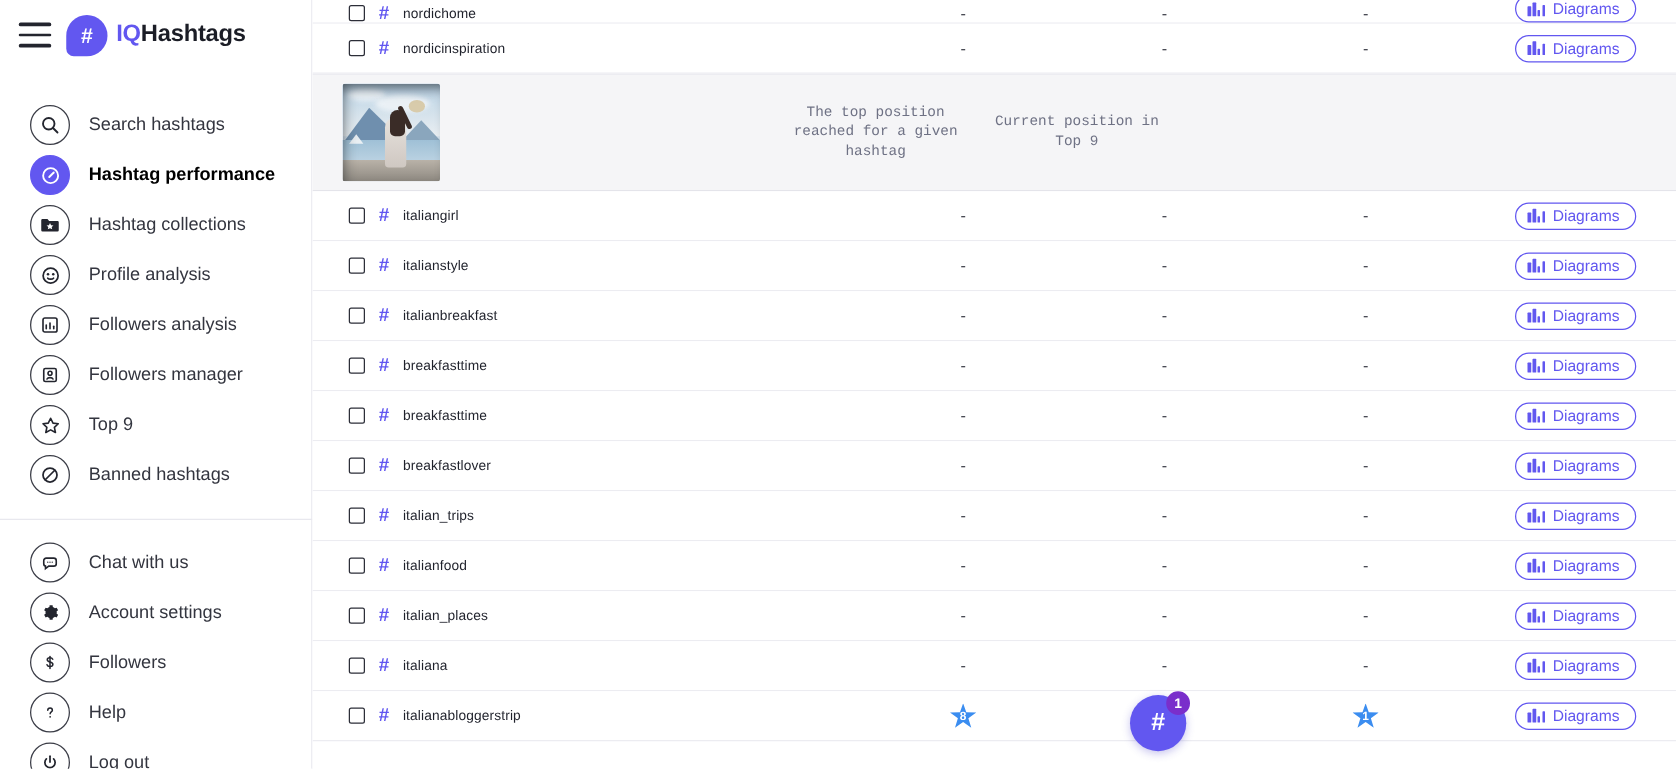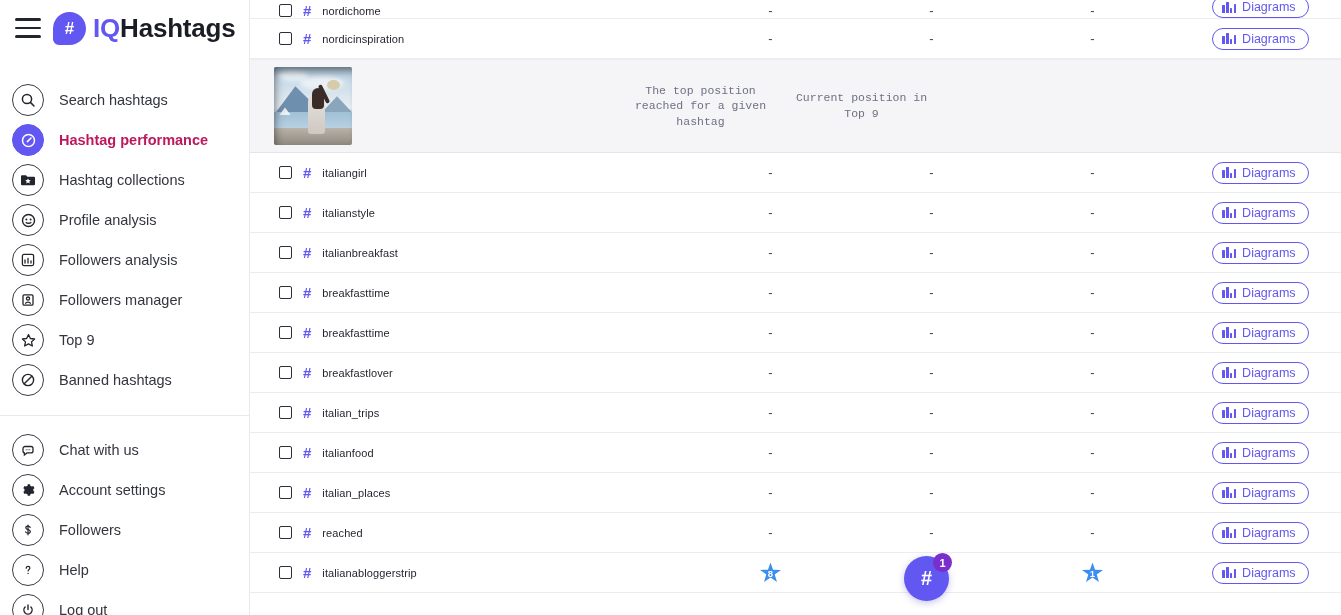--- a/index.html
+++ b/index.html
@@ -34,44 +34,44 @@
   .hamburger span { display: block; height: 2.6px; background: #23252e; border-radius: 2px; }
   .logo-wrap { display: flex; align-items: center; gap: 7px; }
   .logo-mark {
     position: relative;
     width: 33px; height: 33px;
     background: #6257f0;
     border-radius: 50% 50% 50% 6px;
     display: flex; align-items: center; justify-content: center;
     color: #fff; font-size: 17px; font-weight: 700; line-height: 1;
   }
-  .logo-text { font-size: 26px; font-weight: 700; letter-spacing: -.2px; }
+  .logo-text { font-size: 19px; font-weight: 700; letter-spacing: -.2px; }
   .logo-text .iq { color: #6257f0; }
   .logo-text .ht { color: #1b1d26; }
 
   .nav { margin-top: 24px; }
   .nav-item {
     display: flex; align-items: center;
     height: 40px; gap: 15px;
-    padding-left: 12px;
+    padding-left: 24px;
     cursor: pointer;
     text-decoration: none;
     color: #3b3d47;
   }
   .nav-ic {
     width: 32px; height: 32px; flex: 0 0 32px;
     border: 1.4px solid #3b3d47;
     border-radius: 50%;
     display: flex; align-items: center; justify-content: center;
     color: #23252e;
   }
   .nav-ic svg { display: block; }
   .nav-label { font-size: 14.5px; color: #33353f; white-space: nowrap; }
   .nav-item.active .nav-ic { background: #6257f0; border-color: #6257f0; color: #ffffff; }
-  .nav-item.active .nav-label { color: #be185d; font-weight: 700; }
+  .nav-item.active .nav-label { color: #000000; font-weight: 700; }
 
   .nav-divider {
     margin: 15px 0 0 0;
     height: 1px; background: #e8e8ee; width: 250px;
   }
   .nav-lower { margin-top: 14px; }
 
   
   .main {
     flex: 1 1 auto;
@@ -648,21 +648,21 @@
                   <i></i>
                 </span>
                 <span>Diagrams</span>
               </button>
             </div>
           </div>
           <div class="row">
             <div class="c-tag">
               <span class="cbx"></span>
               <span class="hashmark">#</span>
-              <span class="tagname">reached</span>
+              <span class="tagname">italiana</span>
             </div>
             <div class="c-num">-</div>
             <div class="c-num">-</div>
             <div class="c-num">-</div>
             <div class="c-spacer"></div>
             <div class="c-act">
               <button class="diag-btn">
                 <span class="bars">
                   <i></i>
                   <i></i>

